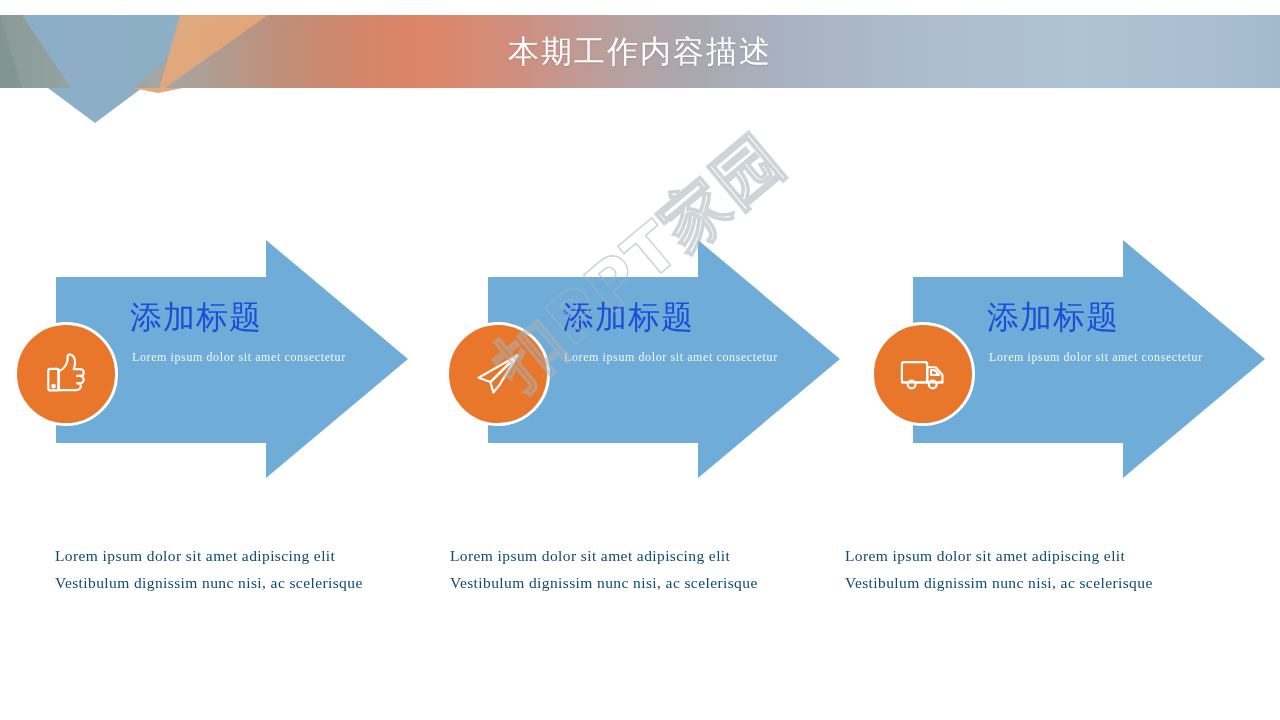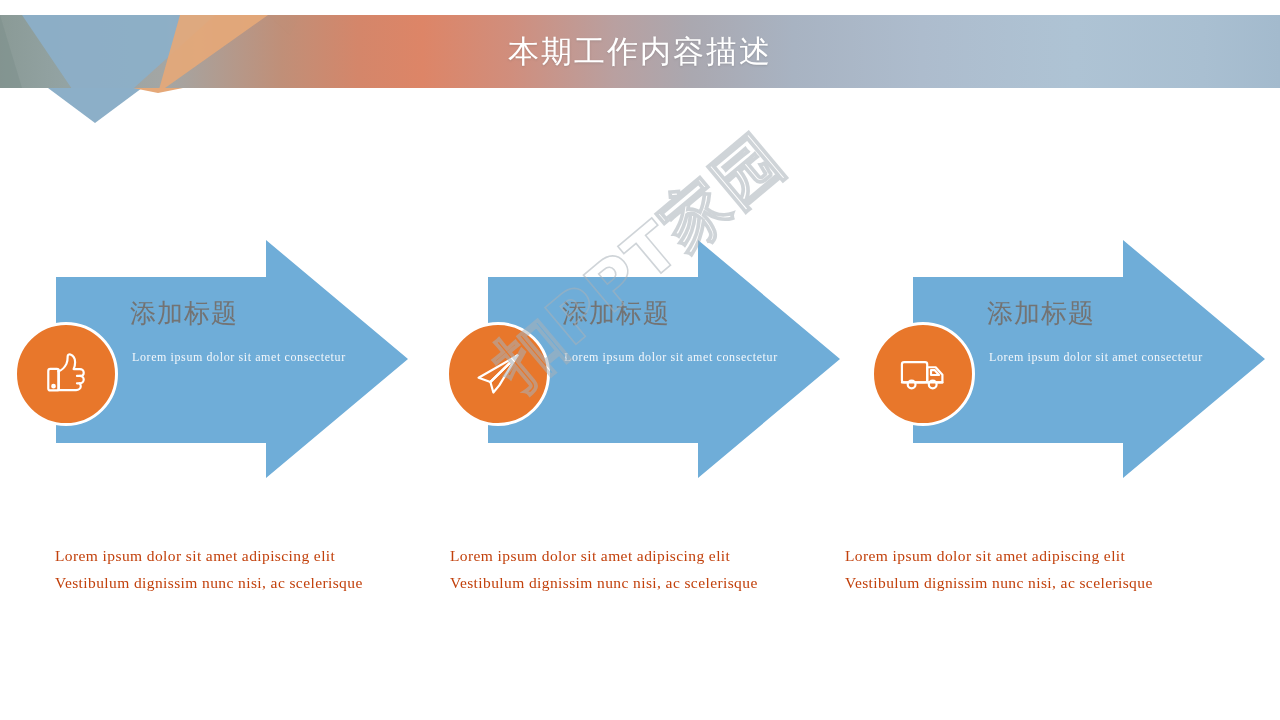--- a/index.html
+++ b/index.html
@@ -99,43 +99,43 @@
     box-sizing: border-box;
     display: flex;
     align-items: center;
     justify-content: center;
   }
   .icon-circle svg { display: block; }
   .arrow-title {
     position: absolute;
     left: 122px;
     top: 60px;
-    color: #737373;
-    font-size: 26px;
+    color: #1d4ed8;
+    font-size: 32px;
     letter-spacing: 1px;
     white-space: nowrap;
   }
   .arrow-sub {
     position: absolute;
     left: 124px;
     top: 108px;
     width: 230px;
     color: #f3f7fb;
     font-size: 12px;
     line-height: 27px;
     letter-spacing: 0.6px;
     font-family: "Liberation Serif", "DejaVu Serif", serif;
   }
 
   
   .caption {
     position: absolute;
     top: 542px;
     width: 330px;
-    color: #c2410c;
+    color: #0c4a6e;
     font-size: 15.5px;
     line-height: 27px;
     letter-spacing: 0.4px;
     font-family: "Liberation Serif", "DejaVu Serif", serif;
   }
 
   
   #watermark {
     position: absolute;
     left: 505px;

